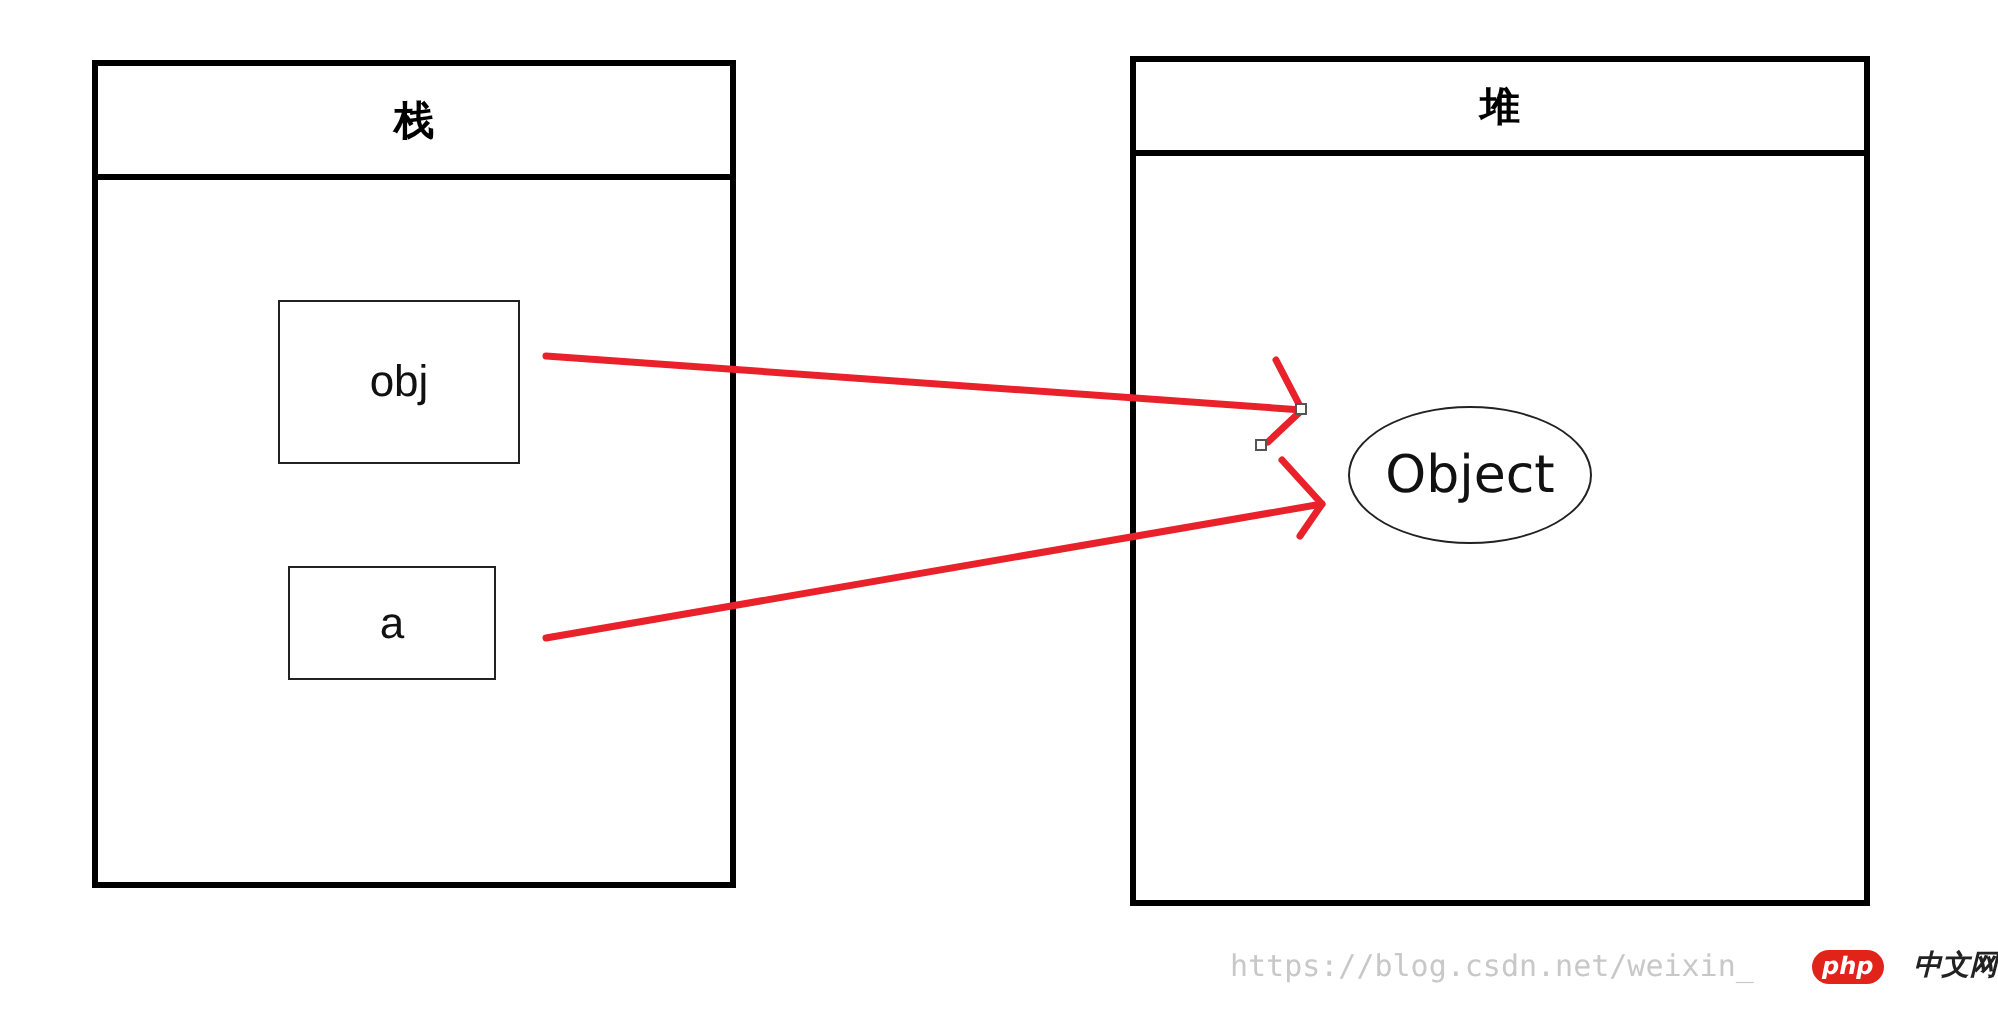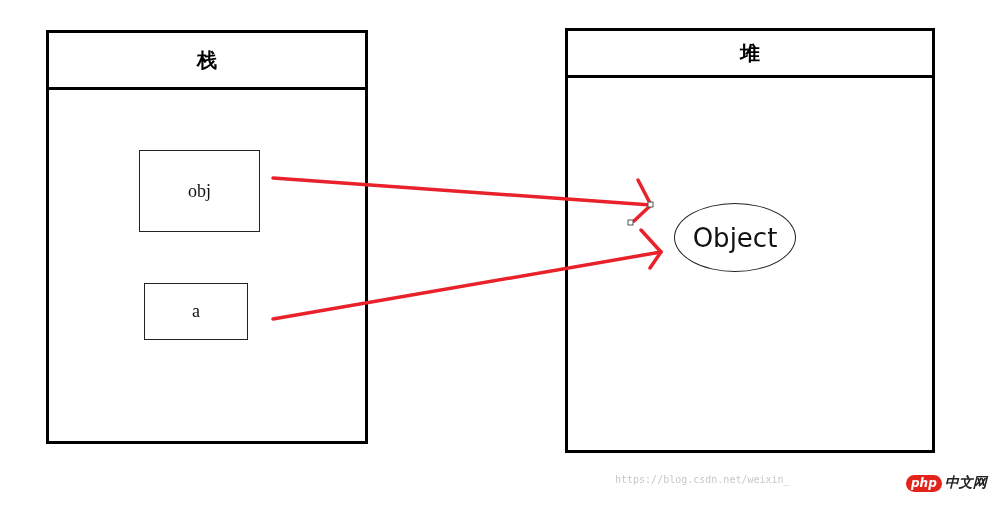--- a/index.html
+++ b/index.html
@@ -1,27 +1,27 @@
 <!DOCTYPE html>
 <html><head>
 <meta charset="utf-8">
 <style>
   html, body { margin:0; padding:0; background:#ffffff; }
   body { width:999px; height:505px; position:relative; overflow:hidden; font-family:"DejaVu Sans", sans-serif; }
   .panel { position:absolute; border:3px solid #000; box-sizing:border-box; background:#fff; }
   .panel-header { position:absolute; left:0; right:0; top:0; border-bottom:3px solid #000; box-sizing:border-box;
                   display:flex; align-items:center; justify-content:center; font-weight:bold; font-size:20px; color:#000; }
   .var-box { position:absolute; border:1.5px solid #222; box-sizing:border-box; background:#fff;
-             display:flex; align-items:center; justify-content:center; font-size:18px; color:#111;
-             font-family:Liberation Serif, serif; }
+             display:flex; align-items:center; justify-content:center; font-size:22px; color:#111;
+             font-family:Liberation Sans, sans-serif; }
   .ellipse { position:absolute; border:1.2px solid #222; border-radius:50%; box-sizing:border-box; background:#fff;
              display:flex; align-items:center; justify-content:center; font-size:26px; color:#111; }
   svg.arrows { position:absolute; left:0; top:0; pointer-events:none; }
-  .watermark { position:absolute; left:615px; top:474px; font-family:"DejaVu Sans Mono", monospace; font-size:10px; color:#c8c8c8; white-space:nowrap; }
-  .logo { position:absolute; left:906px; top:474px; display:flex; align-items:center; gap:3px; }
+  .watermark { position:absolute; left:615px; top:474px; font-family:"DejaVu Sans Mono", monospace; font-size:15px; color:#c8c8c8; white-space:nowrap; }
+  .logo { position:absolute; left:906px; top:474px; display:flex; align-items:center; gap:15px; }
   .logo-badge { background:#e2231a; color:#fff; font-style:italic; font-weight:bold; font-size:12px; line-height:12px;
                 padding:2px 5px 3px 5px; border-radius:9px; font-family:"DejaVu Sans", sans-serif; }
   .logo-text { color:#222; font-weight:bold; font-size:14px; font-style:italic; }
 </style>
 </head>
 <body>
 
 <div class="panel" style="left:46px; top:30px; width:322px; height:414px;">
   <div class="panel-header" style="height:57px;">栈</div>
 </div>

